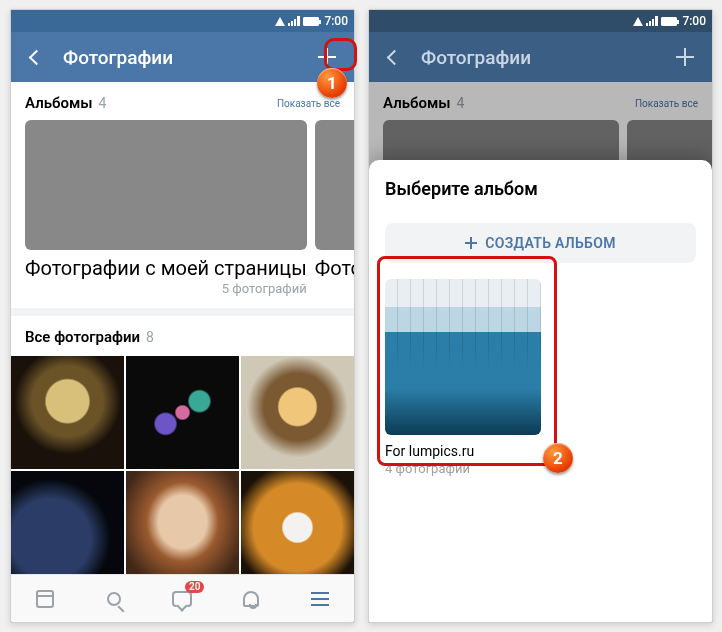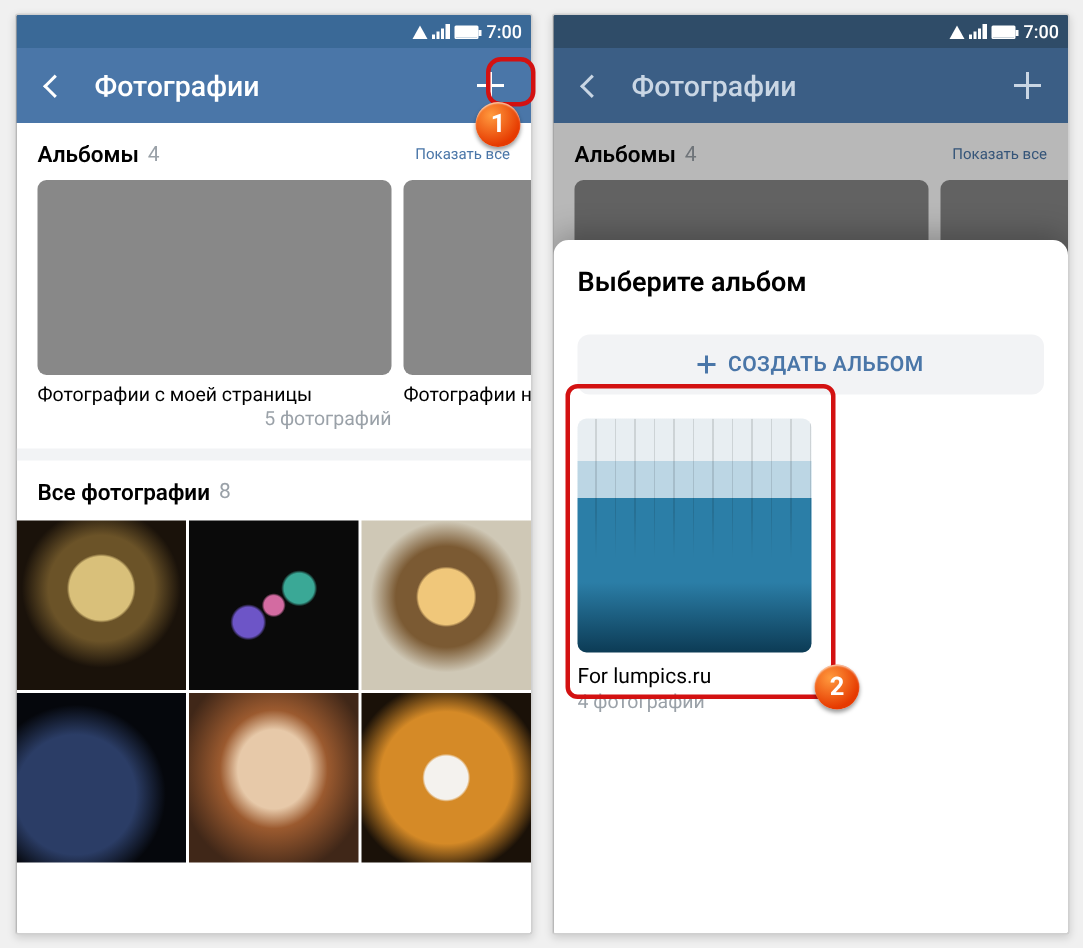--- a/index.html
+++ b/index.html
@@ -5,21 +5,21 @@
   * { box-sizing: border-box; margin: 0; padding: 0; }
   body {
     background: #f0f0f0;
     font-family: -apple-system, "Segoe UI", Roboto, Arial, sans-serif;
     width: 722px; height: 632px;
     position: relative;
   }
   .stage { width: 722px; height: 632px; position: relative; }
   .phone {
     position: absolute; width: 345px; height: 614px;
-    background: #737373; border: 1px solid #d0d0d0; border-radius: 2px;
+    background: #6d28d9; border: 1px solid #d0d0d0; border-radius: 2px;
     box-shadow: 0 2px 6px rgba(0,0,0,0.15);
     overflow: hidden;
     display: flex; flex-direction: column;
   }
   .phone.left { left: 10px; top: 9px; }
   .phone.right { left: 368px; top: 9px; }
 
   
   .status {
     height: 22px; background: #3a6997; color: #fff;
@@ -58,21 +58,21 @@
   .section-h {
     display:flex; align-items:center; padding: 12px 14px 8px;
   }
   .section-h .label { font-size:15px; font-weight:600; color:#000;}
   .section-h .count { font-size:14px; color:#9aa1a8; margin-left:6px;}
   .section-h .link { margin-left:auto; font-size:10px; color:#4a76a8; cursor:pointer;}
 
   .albums-row { display:flex; gap:8px; padding:0 14px; overflow:hidden;}
   .album { flex:0 0 236px; cursor:pointer;}
   .album .thumb { width:100%; height:130px; border-radius:6px; background:#888;}
-  .album .aname { font-size:13px; color:#000; margin-top:6px; white-space:nowrap; overflow:hidden; text-overflow:ellipsis;}
+  .album .aname { font-size:20px; color:#000; margin-top:6px; white-space:nowrap; overflow:hidden; text-overflow:ellipsis;}
   .album .acount { font-size:13px; color:#9aa1a8; margin-top:1px;text-align:right;}
   
   .th-a { background: linear-gradient(#d7e8cc 0 35%, #3a5a2c 35% 70%, #2b3a2e 70% 100%);}
   .th-b { background: linear-gradient(#aee0ff 0 45%, #5f8b34 45% 100%);}
 
   .divider { height:8px; background:#f2f3f5; margin-top:12px;}
 
   .grid { display:grid; grid-template-columns:repeat(3,1fr); gap:2px; padding:2px 0 0;}
   .cell { aspect-ratio:1/1; background:#333;}
   .c1{background:radial-gradient(circle at 50% 40%, #d9c07a 0 24%, #6b5328 26% 40%, #1a120a 60%);}
@@ -201,20 +201,40 @@
       </div>
       <div class="grid">
         <div class="cell c1"></div>
         <div class="cell c2"></div>
         <div class="cell c3"></div>
         <div class="cell c4"></div>
         <div class="cell c5"></div>
         <div class="cell c6"></div>
       </div>
     </div>
+    <div class="nav">
+      <div class="nbtn">
+          <span class="icn-feed"></span>
+        </div>
+      <div class="nbtn">
+          <span class="icn-search"></span>
+        </div>
+      <div class="nbtn">
+          <span class="icn-msg"></span>
+          <span class="badge">20</span>
+        </div>
+      <div class="nbtn">
+          <span class="icn-bell"></span>
+        </div>
+      <div class="nbtn hamb active">
+          <div></div>
+          <div></div>
+          <div></div>
+        </div>
+    </div>
   </div>
 
   <div class="phone right">
     <div class="status">
       <span class="tri"></span>
       <span class="sig"></span>
       <span class="bat"></span>
       <span class="time">7:00</span>
     </div>
     <div class="toolbar">

